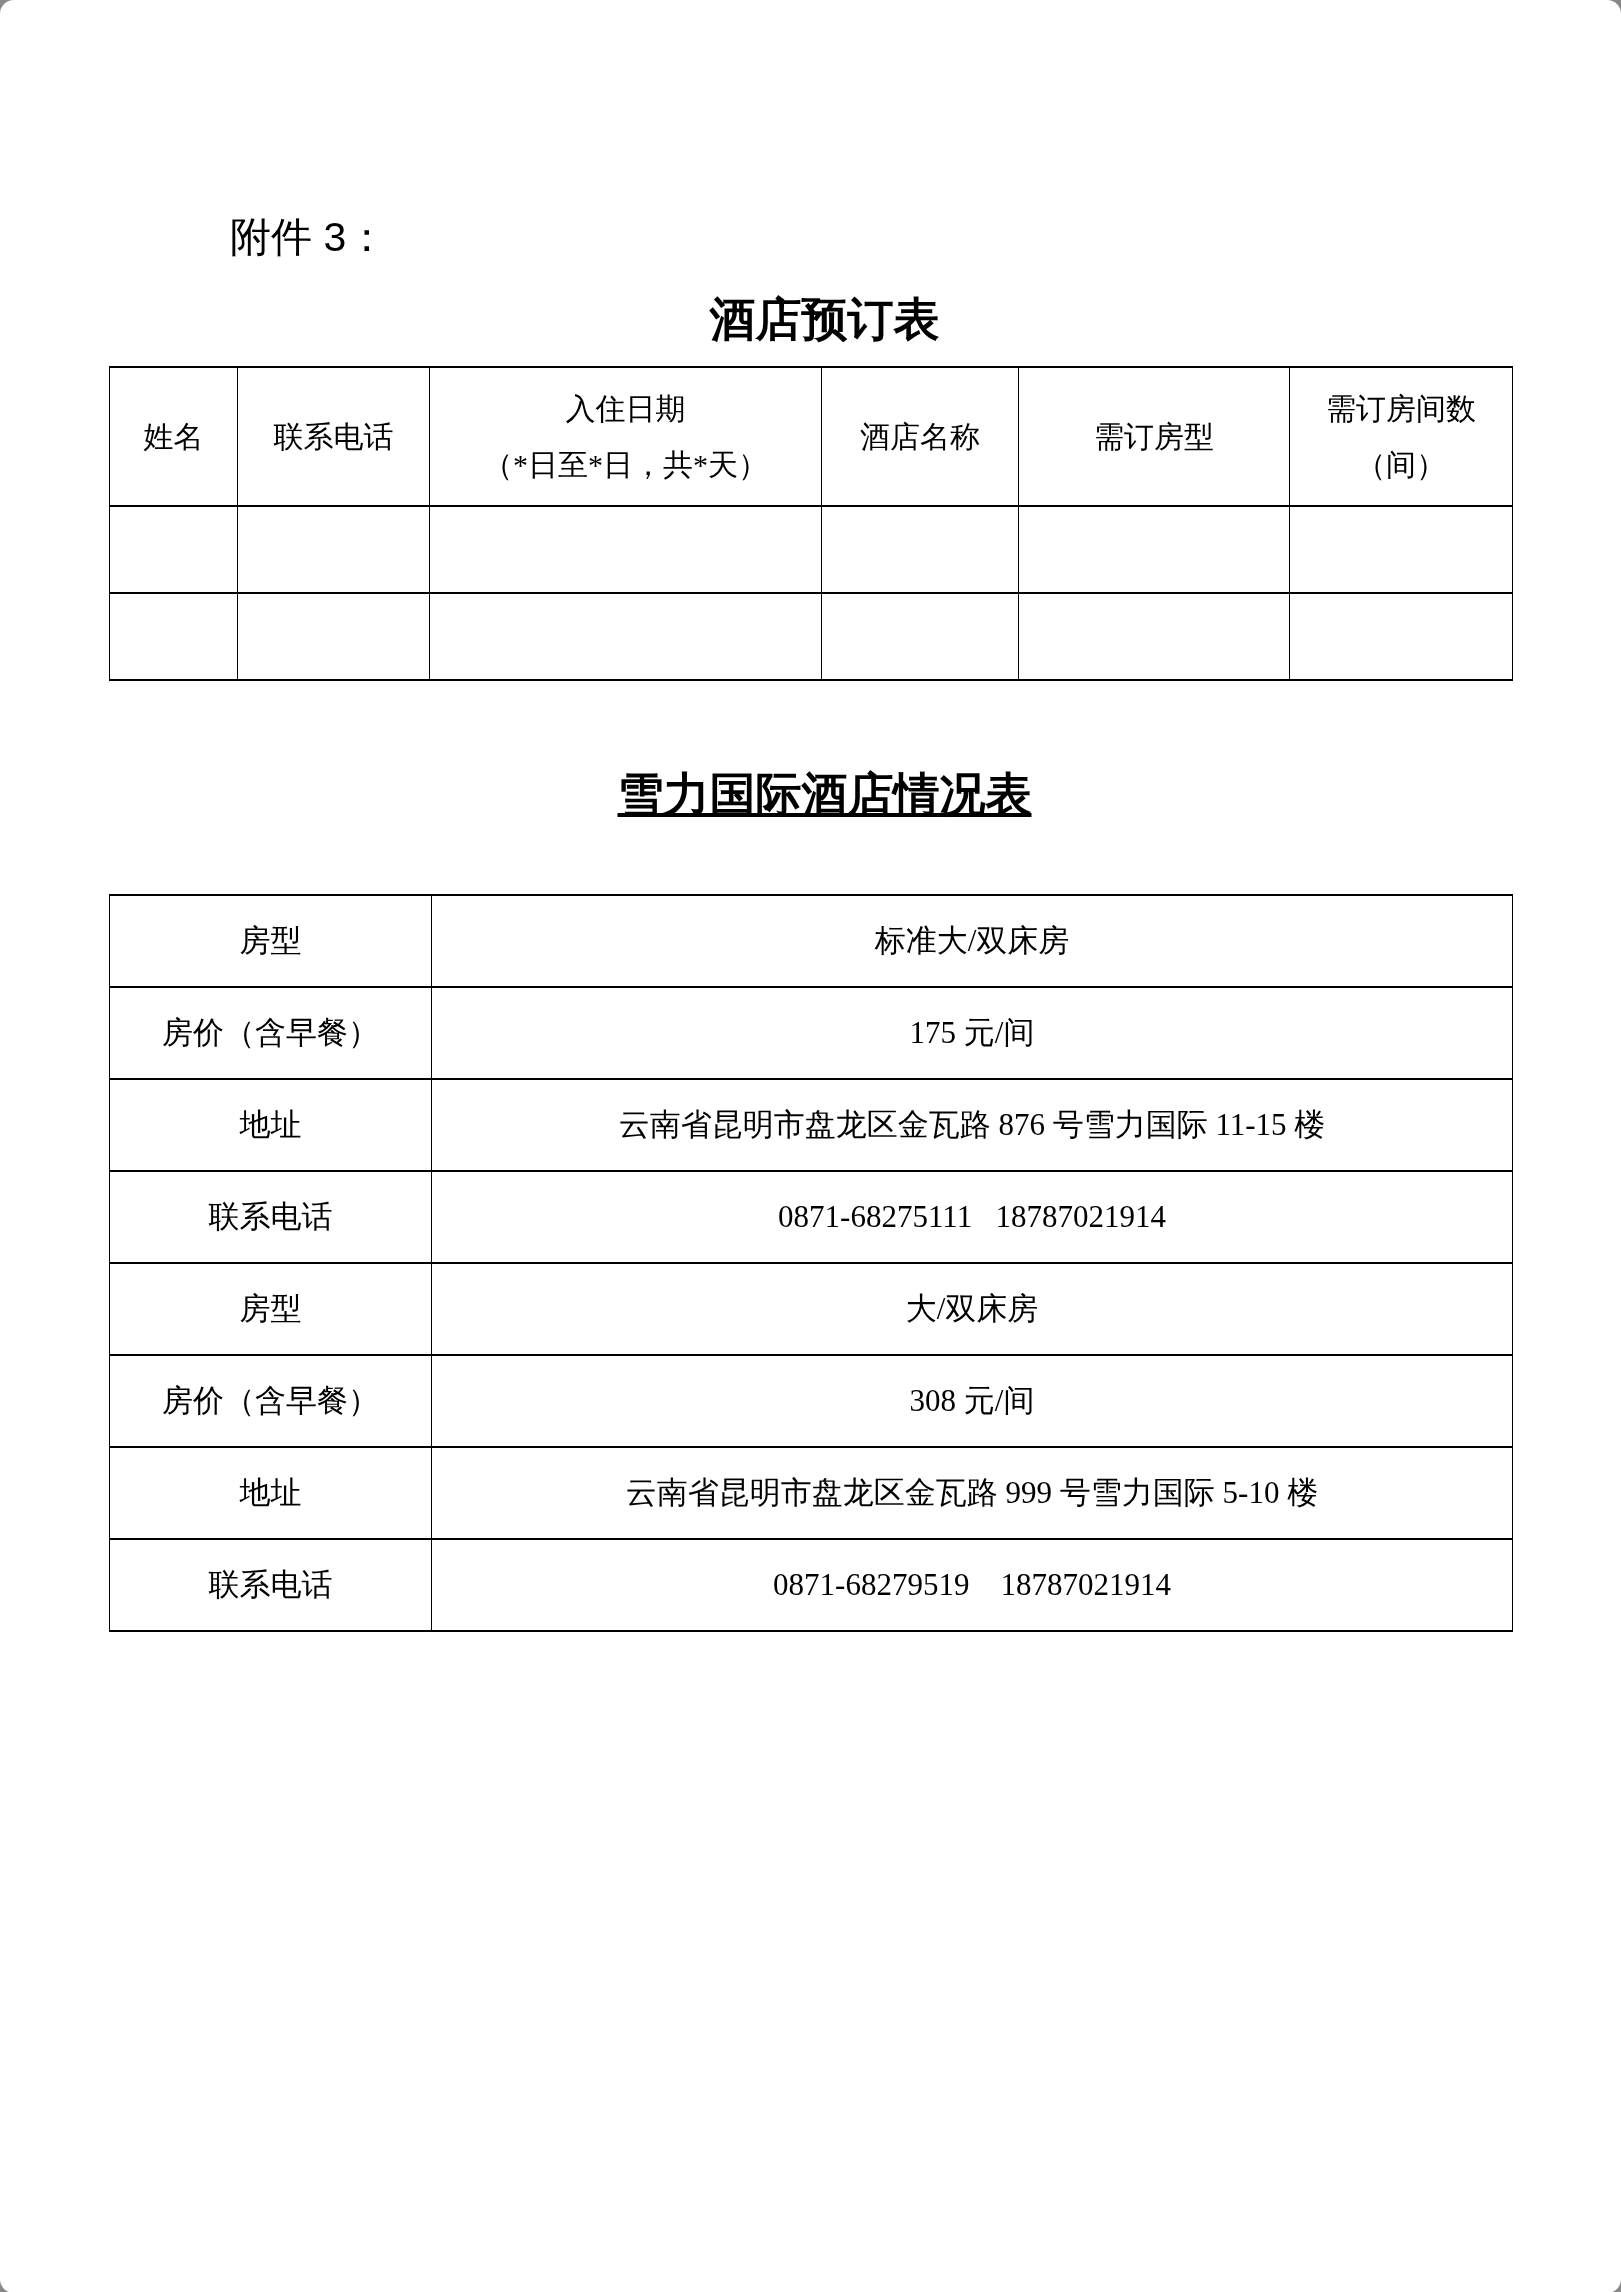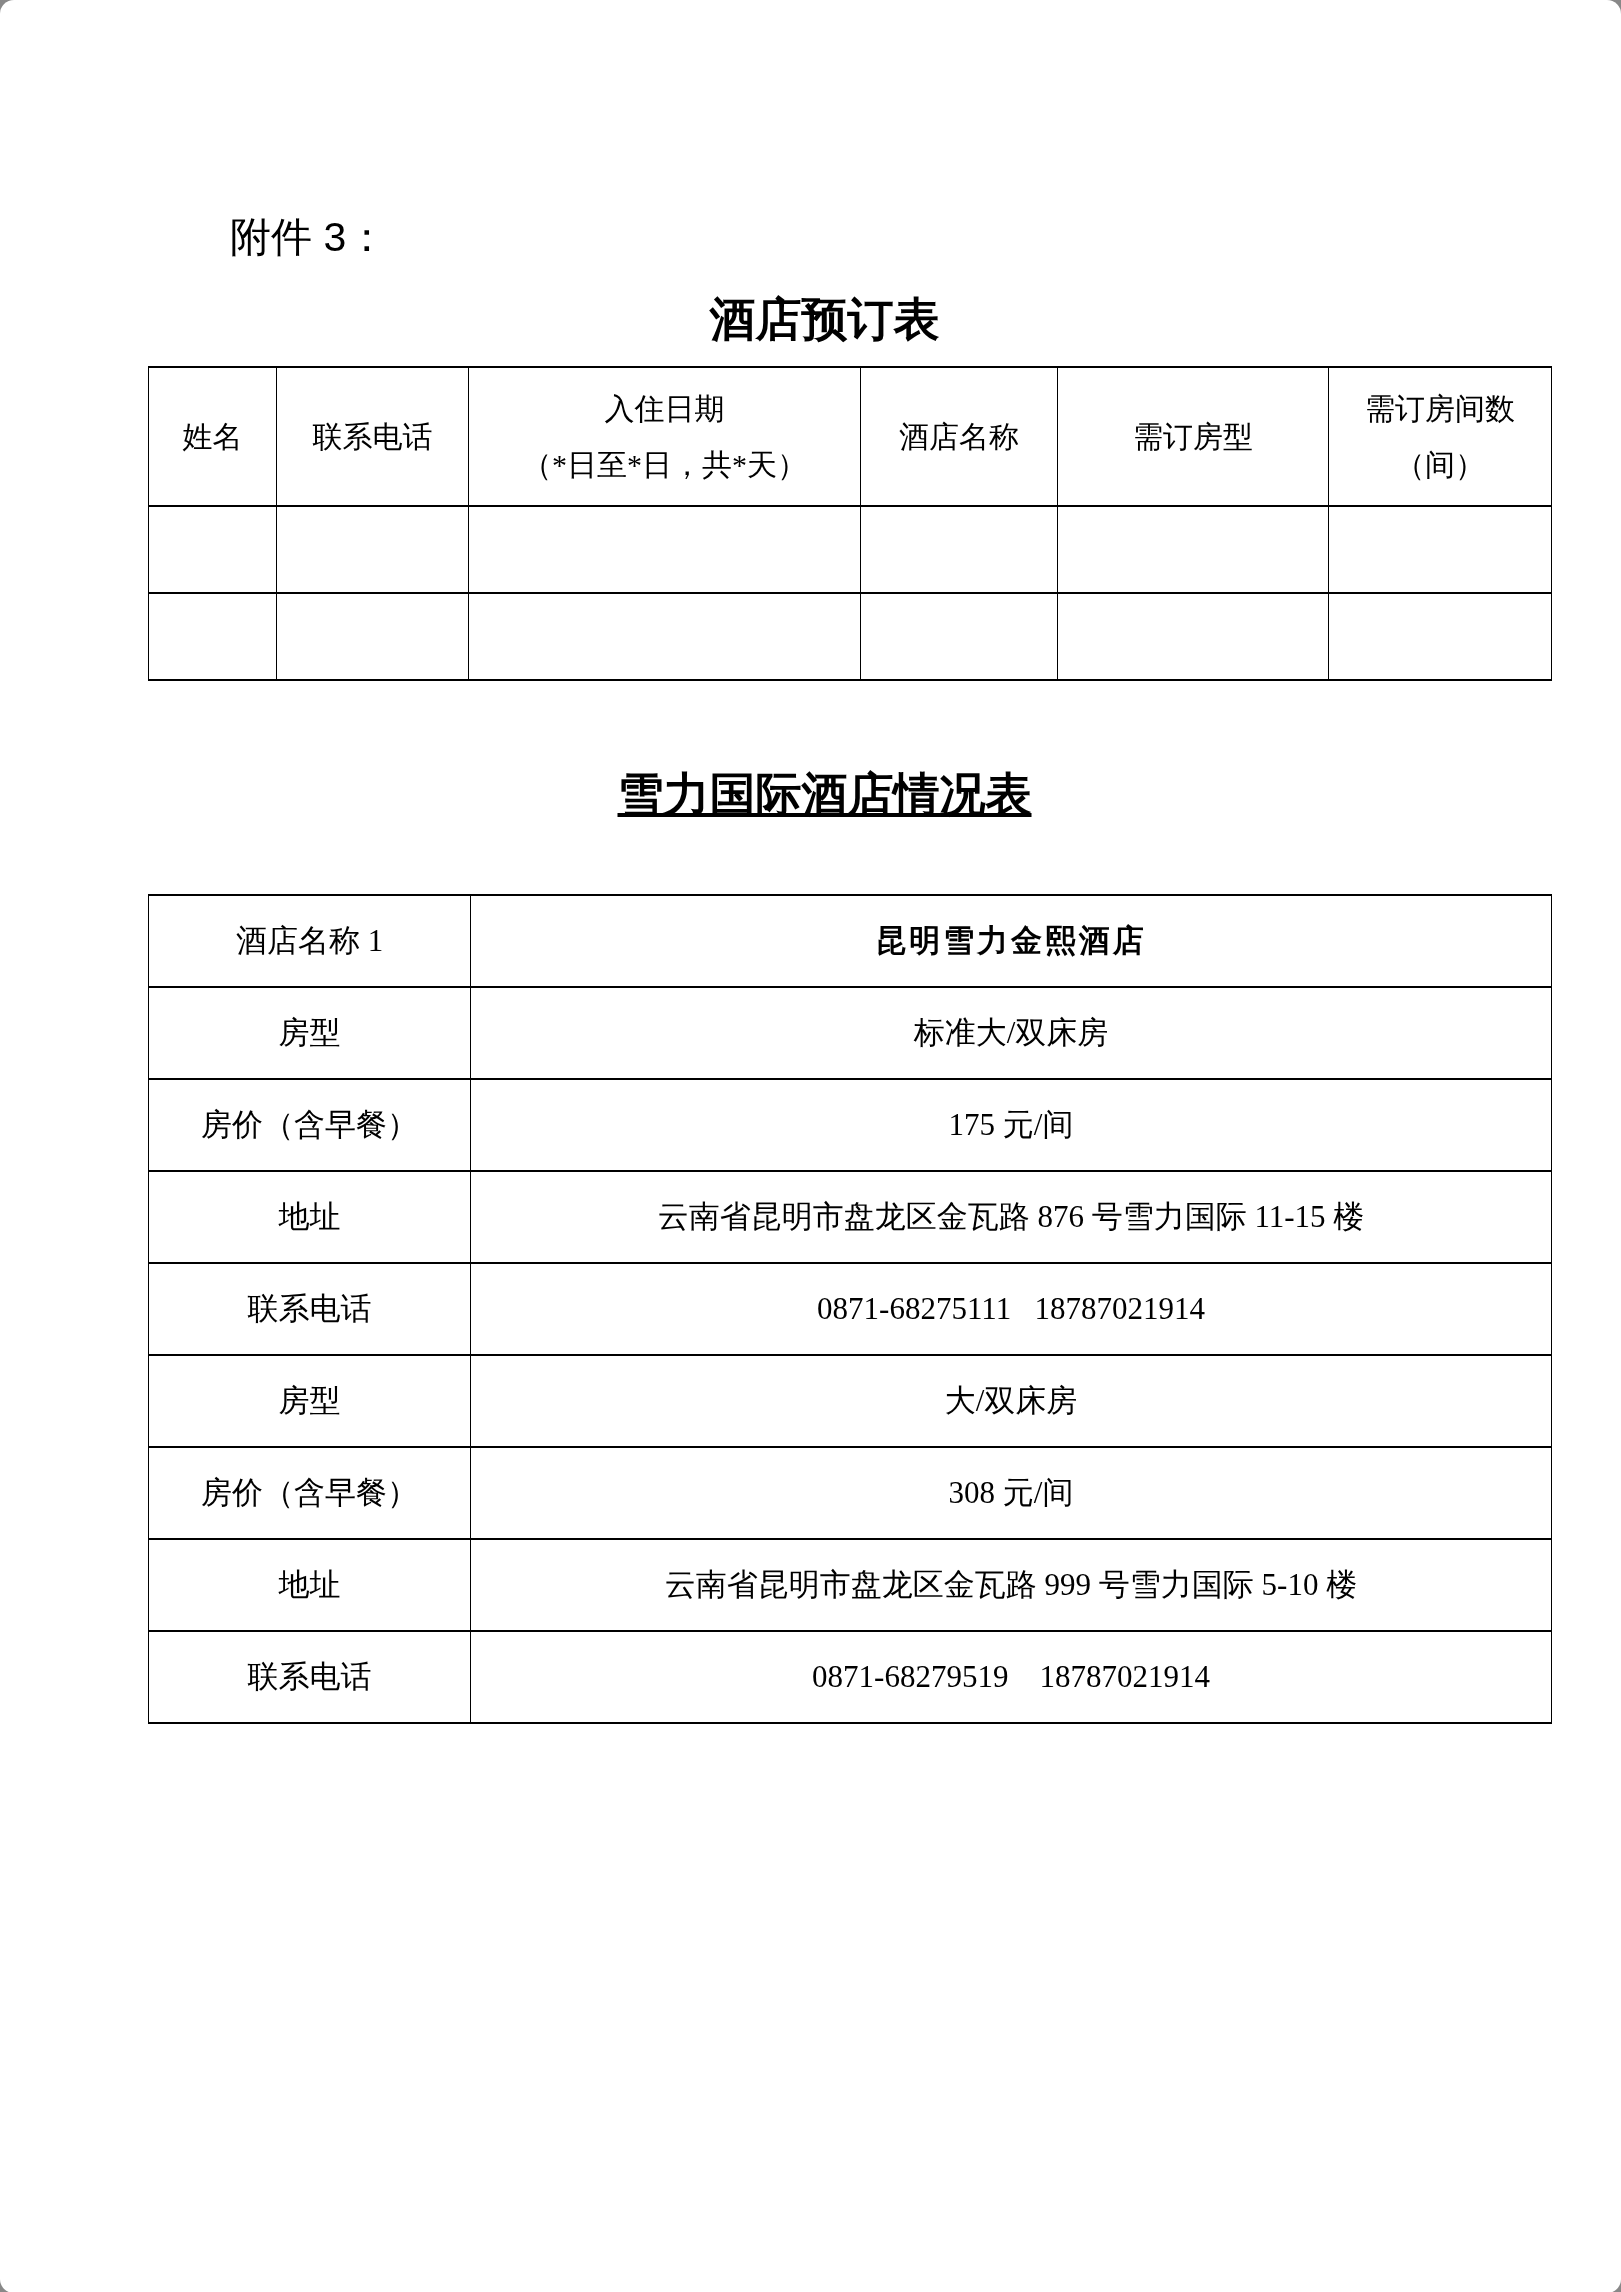--- a/index.html
+++ b/index.html
@@ -37,21 +37,20 @@
   }
   .title-booking { top: 292px; }
   .title-hotel-info { top: 767px; text-decoration: underline; }
   table.doc-table {
     position: absolute;
     left: 109px;
     border-collapse: collapse;
     table-layout: fixed;
     width: 1404px;
     background: #fff;
-    margin-left: 39px;
   }
   table.doc-table td {
     border-left: 1px solid #000;
     border-right: 1px solid #000;
     border-top: 2px solid #000;
     border-bottom: 2px solid #000;
     text-align: center;
     vertical-align: middle;
     font-size: 30px;
     color: #000;
@@ -148,24 +147,20 @@
         <td></td>
       </tr>
     </tbody>
   </table>
 
   <div class="doc-title title-hotel-info">雪力国际酒店情况表</div>
 
   <table class="doc-table hotel-info-table">
     <tbody>
       <tr>
-        <td class="label-cell">酒店名称 1</td>
-        <td class="value-cell value-bold">昆明雪力金熙酒店</td>
-      </tr>
-      <tr>
         <td class="label-cell">房型</td>
         <td class="value-cell">标准大/双床房</td>
       </tr>
       <tr>
         <td class="label-cell">房价（含早餐）</td>
         <td class="value-cell">175 元/间</td>
       </tr>
       <tr>
         <td class="label-cell">地址</td>
         <td class="value-cell">云南省昆明市盘龙区金瓦路 876 号雪力国际 11-15 楼</td>

